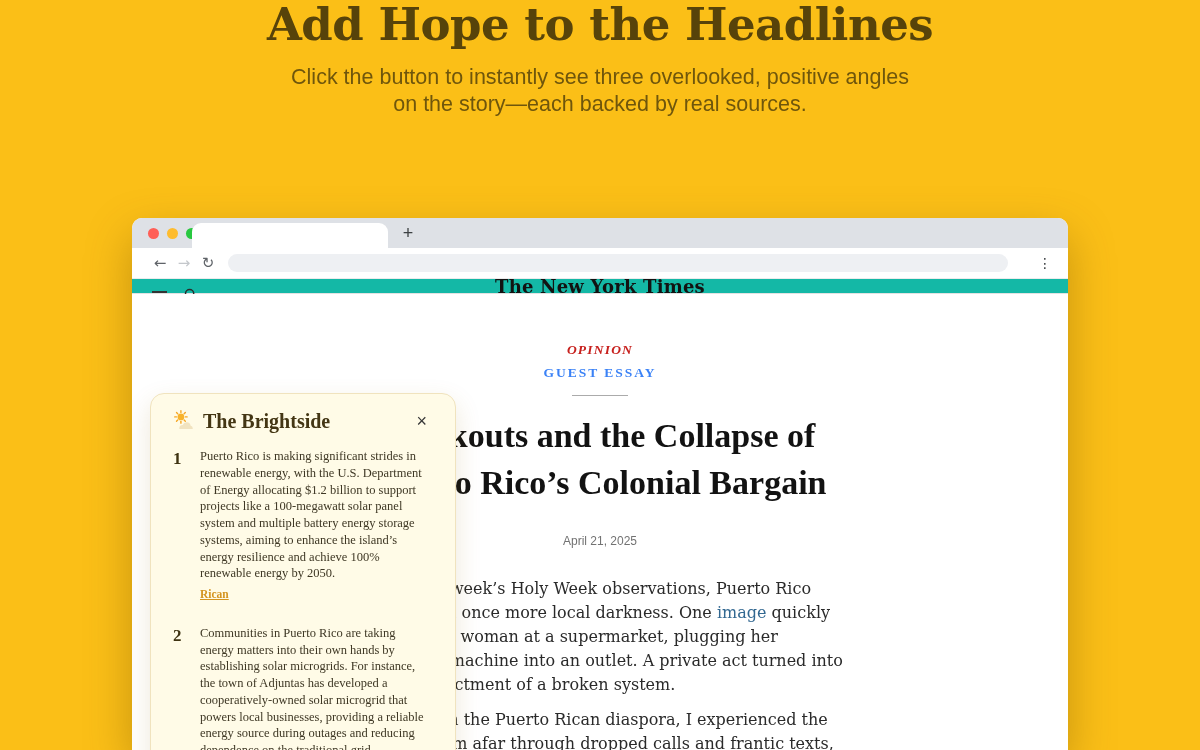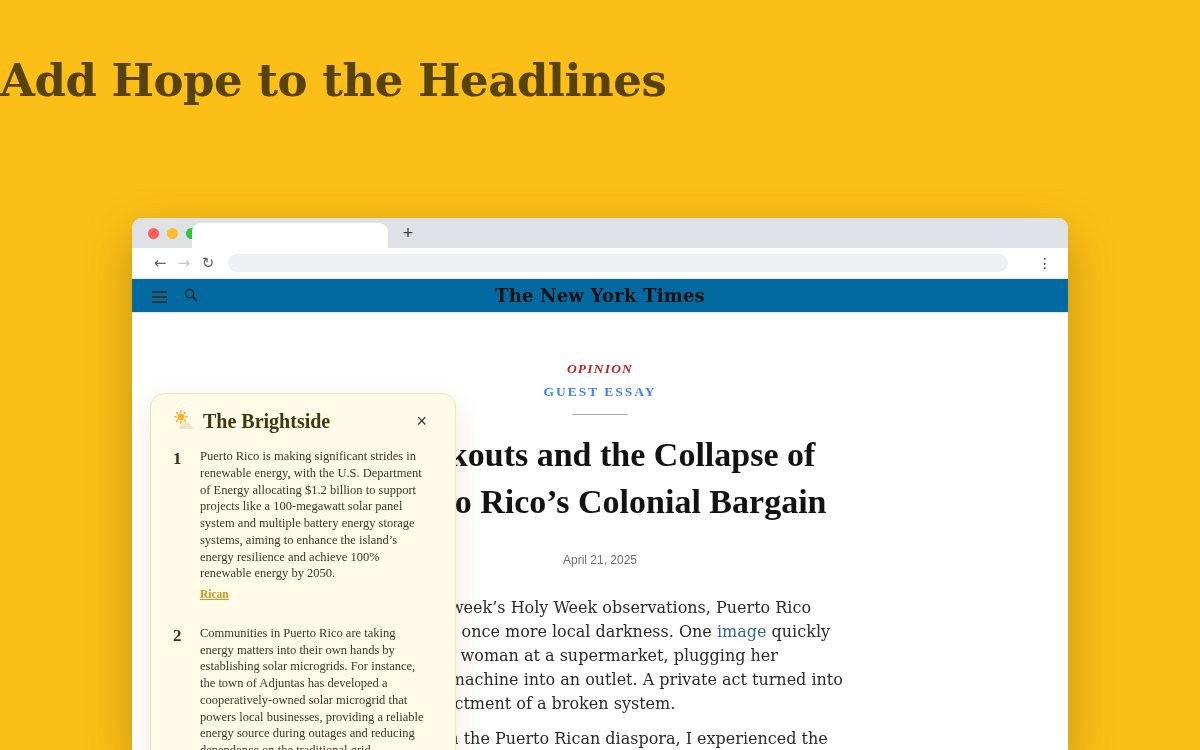--- a/index.html
+++ b/index.html
@@ -4,21 +4,21 @@
 <style>
   * { margin:0; padding:0; box-sizing:border-box; }
   html,body { width:1200px; height:750px; overflow:hidden; }
   body {
     background:#FBBF17;
     font-family:"Liberation Sans", sans-serif;
     position:relative;
   }
 
   
-  .hero { padding-top:56px; }
+  .hero { text-align:center; }
   .hero-title {
     font-family:"DejaVu Serif", serif;
     font-size:45px; font-weight:700; color:#57430A;
     letter-spacing:-0.5px; line-height:1.1;
   }
   .hero-subtitle {
     font-size:21.5px; color:#6F560C; font-weight:500;
     max-width:640px; margin:14px auto 0; line-height:1.28;
   }
 
@@ -46,21 +46,21 @@
   .navicon {
     font-family:"DejaVu Sans", sans-serif;
     color:#5f6368; font-size:15px; width:24px; text-align:center; flex-shrink:0;
   }
   .navicon-forward { color:#C4C7CB; }
   .urlbar { flex:1; height:18px; background:#EEF0F3; border-radius:9px; margin:0 30px 0 8px; }
   .kebab { font-family:"DejaVu Sans", sans-serif; color:#3c4043; font-size:14px; width:14px; text-align:center; flex-shrink:0; }
 
   
   .nytheader {
-    height:35px; background:#0369a1;
+    height:16px; background:#14b8a6;
     border-top:1px solid #ececec; border-bottom:1px solid #e2e2e2;
     position:relative; display:flex; align-items:center;
   }
   .nyt-menu { position:absolute; left:20px; top:10px; }
   .nyt-search { position:absolute; left:52px; top:9px; }
   .masthead {
     position:absolute; left:0; right:0; text-align:center;
     font-family:"DejaVu Serif", serif; font-weight:700; font-size:18px;
     color:#121212; letter-spacing:0.2px;
   }
@@ -119,20 +119,21 @@
     display:inline-block; margin-top:5px;
     font-family:"Liberation Serif", serif; font-size:11.5px; font-weight:700;
     color:#D4941F; text-decoration:underline; cursor:pointer;
   }
 </style>
 </head>
 <body>
 
 <div class="hero">
   <div class="hero-title">Add Hope to the Headlines</div>
+  <div class="hero-subtitle">Click the button to instantly see three overlooked, positive angles on the story—each backed by real sources.</div>
 </div>
 
 <div class="window">
 
   <div class="tabstrip">
     <div class="lights">
       <div class="light light-red"></div>
       <div class="light light-yellow"></div>
       <div class="light light-green"></div>
     </div>

